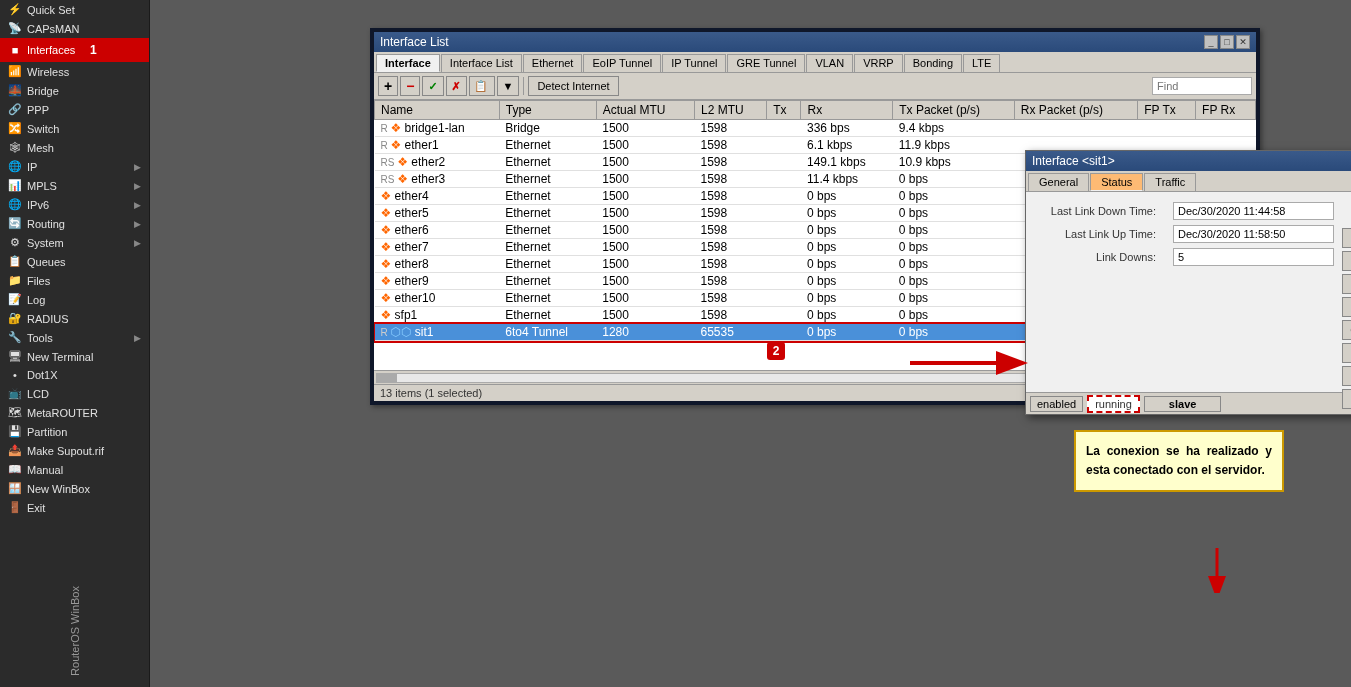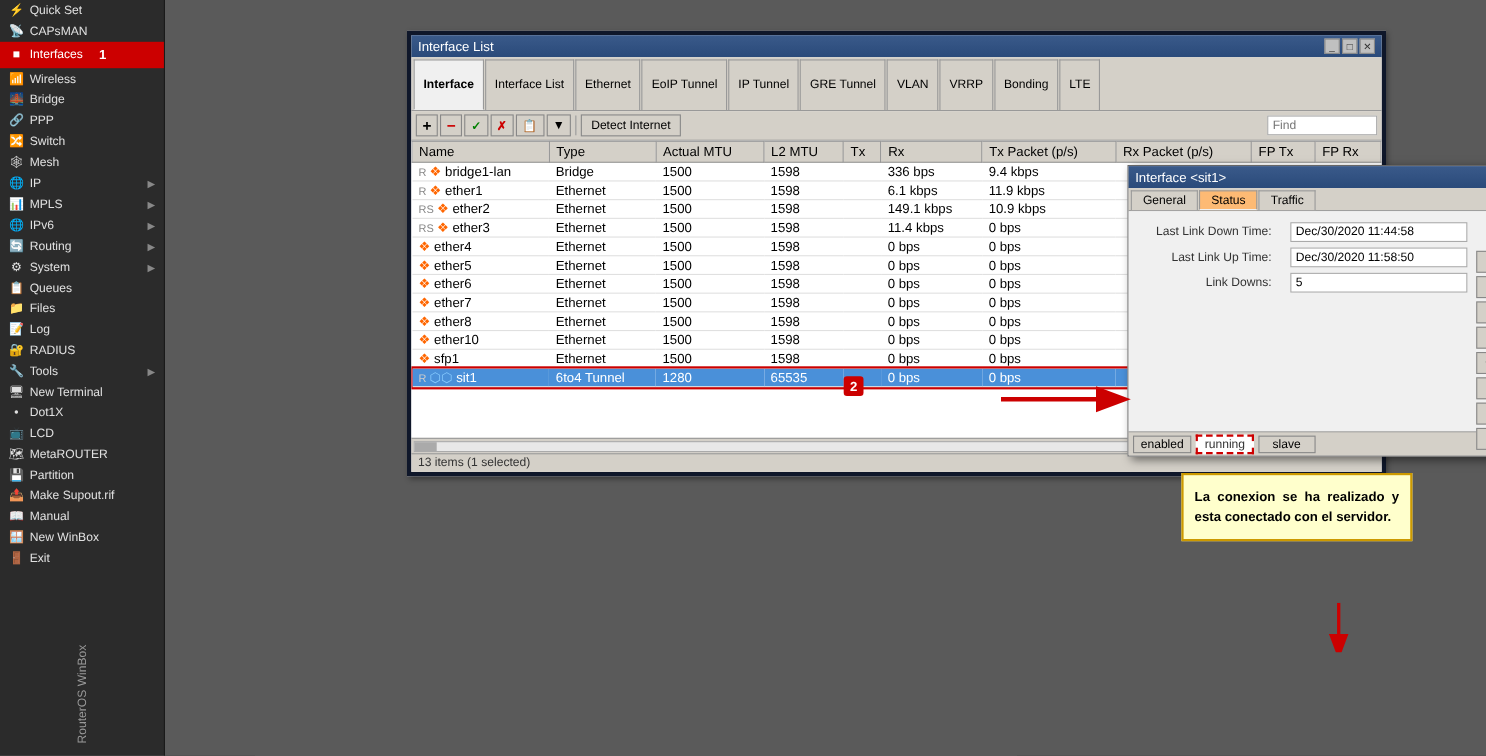--- a/index.html
+++ b/index.html
@@ -64,21 +64,21 @@
     }
 
     
     .tabs {
       display: flex;
       background: #d4d0c8;
       border-bottom: 1px solid #999;
       padding: 2px 2px 0;
     }
     .tab {
-      padding: 16px 8px;
+      padding: 2px 8px;
       border: 1px solid #999;
       border-bottom: none;
       background: #d4d0c8;
       cursor: pointer;
       font-size: 11px;
       margin-right: 1px;
     }
     .tab.active {
       background: #f0f0f0;
       border-bottom: 1px solid #f0f0f0;
@@ -246,22 +246,23 @@
     .status-running {
       background: white;
       border: 2px dashed #cc0000;
       padding: 1px 6px;
       font-size: 11px;
       color: #333;
     }
     .status-slave {
       background: #d4d0c8;
       border: 1px solid #888;
-      padding: 1px 12px;
-      font-size: 11px;
+      padding: 1px 24px;
+      font-size: 11px;
+      font-weight: bold;
     }
 
     
     .num-badge {
       position: absolute;
       background: #cc0000;
       color: white;
       border-radius: 3px;
       width: 18px;
       height: 18px;
@@ -570,20 +571,32 @@
             <td>1598</td>
             <td></td>
             <td>0 bps</td>
             <td>0 bps</td>
             <td></td>
             <td></td>
             <td></td>
           </tr>
           <tr>
             <td><span style="color:#ff6600;">❖</span> ether8</td>
+            <td>Ethernet</td>
+            <td>1500</td>
+            <td>1598</td>
+            <td></td>
+            <td>0 bps</td>
+            <td>0 bps</td>
+            <td></td>
+            <td></td>
+            <td></td>
+          </tr>
+          <tr>
+            <td><span style="color:#ff6600;">❖</span> ether9</td>
             <td>Ethernet</td>
             <td>1500</td>
             <td>1598</td>
             <td></td>
             <td>0 bps</td>
             <td>0 bps</td>
             <td></td>
             <td></td>
             <td></td>
           </tr>

